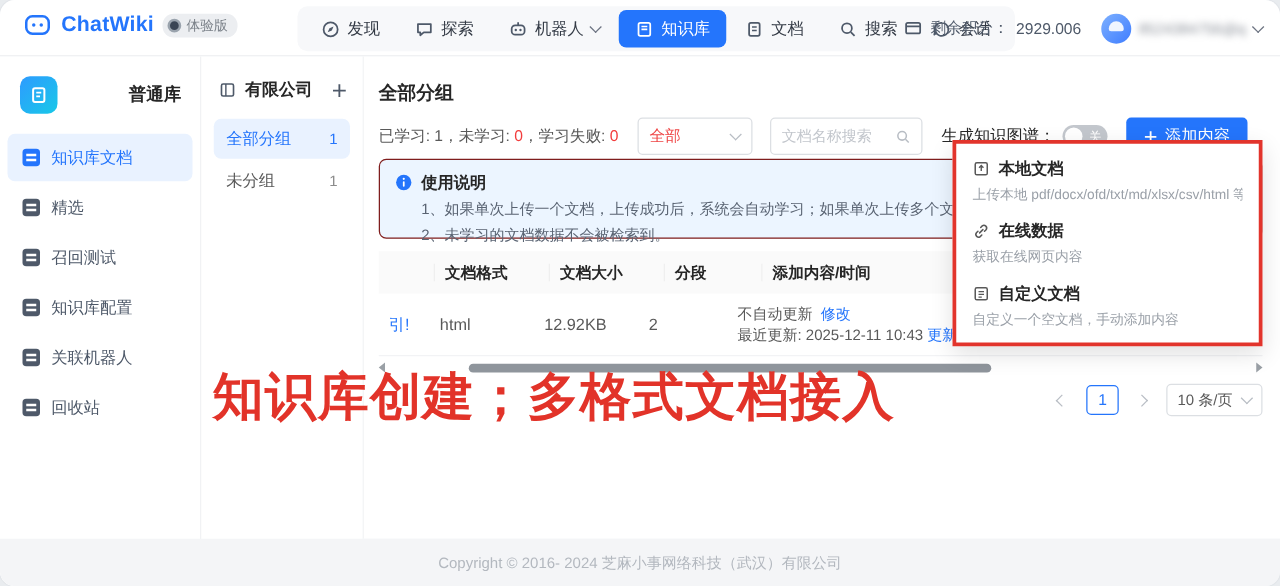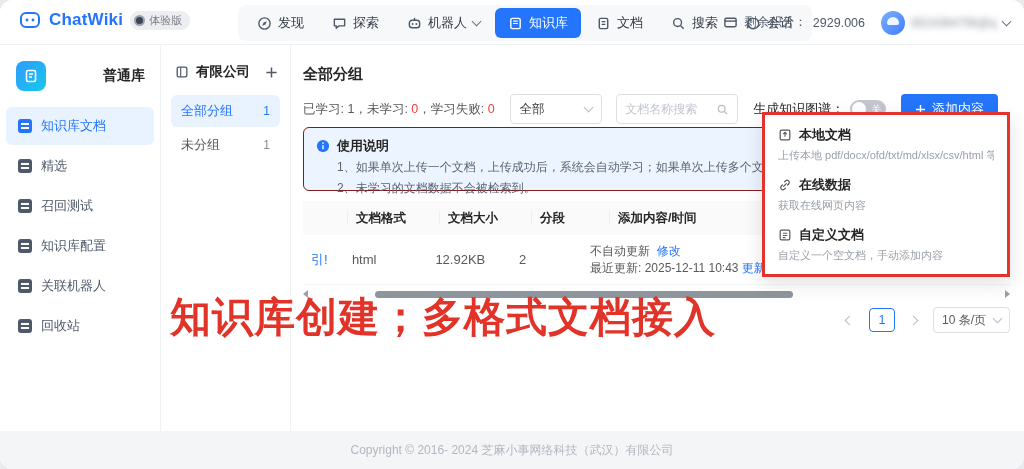--- a/index.html
+++ b/index.html
@@ -43,21 +43,21 @@
   .group-item.active { background:#e9f2ff; color:#2475fc; }
   .group-count { font-size:12px; color:#8c8c8c; }
   .group-item.active .group-count { color:#2475fc; }
 
   
   .main { position:absolute; top:45px; left:290px; right:0; bottom:38px; background:#fff; border-left:1px solid #f1f2f4; }
   .main-title { position:absolute; left:12px; top:20px; font-size:15px; font-weight:bold; color:#262626; }
   .controls { position:absolute; top:48px; left:12px; right:26px; height:32px; display:flex; align-items:center; justify-content:space-between; gap:10px; }
   .stats { font-size:12.5px; color:#595959; white-space:nowrap; }
   .stat-red { color:#f23c3c; }
-  .select { display:flex; align-items:center; justify-content:space-between; width:92px; height:30px; border:1px solid #dcdfe3; border-radius:4px; padding:0 9px; font-size:12.5px; color:#404040; background:#fff; cursor:pointer; }
+  .select { display:flex; align-items:center; justify-content:space-between; width:92px; height:30px; border:1px solid #dcdfe3; border-radius:4px; padding:0 9px; font-size:12.5px; color:#ef4444; background:#fff; cursor:pointer; }
   .select .chev { border-color:#b8bdc4; }
   .search { display:flex; align-items:center; justify-content:space-between; width:122px; height:30px; border:1px solid #dcdfe3; border-radius:4px; padding:0 8px; background:#fff; }
   .search input { border:0; outline:0; width:86px; font-size:12px; color:#333; font-family:inherit; }
   .search input::placeholder { color:#c2c6cc; }
   .kg { display:flex; align-items:center; gap:6px; font-size:13px; color:#262626; white-space:nowrap; }
   .toggle { position:relative; width:36px; height:18px; border-radius:9px; background:#c3c7cd; cursor:pointer; }
   .toggle .knob { position:absolute; left:2px; top:2px; width:14px; height:14px; border-radius:50%; background:#fff; }
   .toggle .state { position:absolute; right:5px; top:2.5px; font-size:10px; color:#fff; }
   .add-btn { display:flex; align-items:center; gap:6px; height:30px; padding:0 14px; background:#2475fc; color:#fff; font-size:13px; border:0; border-radius:4px; cursor:pointer; font-family:inherit; }
 

